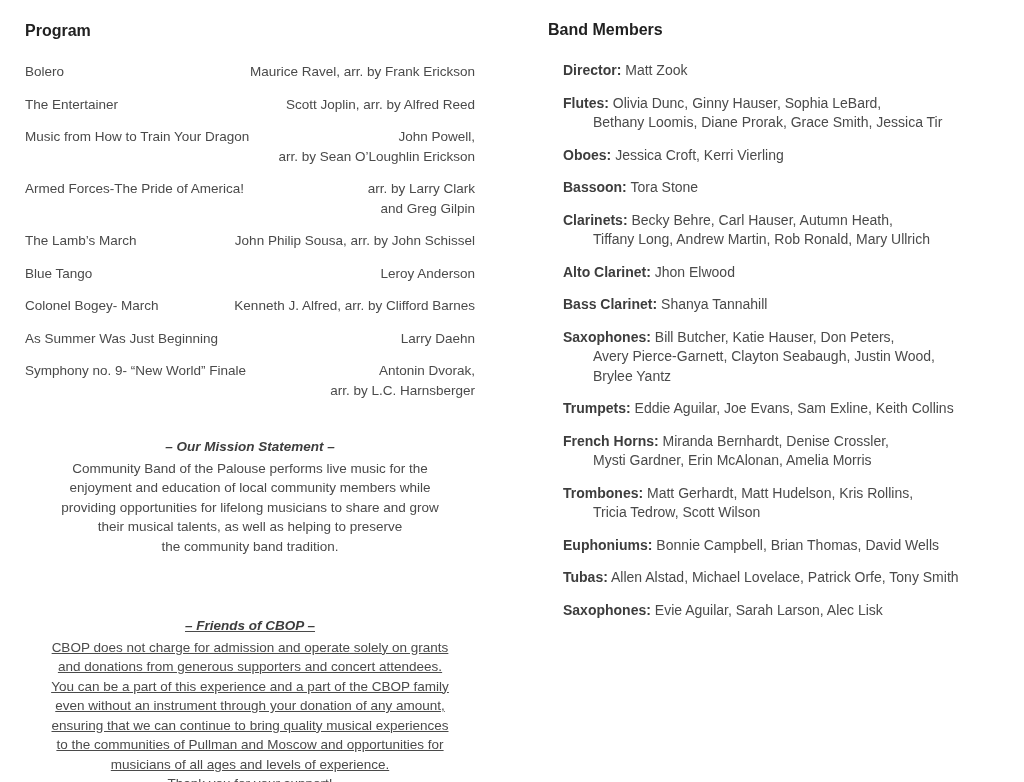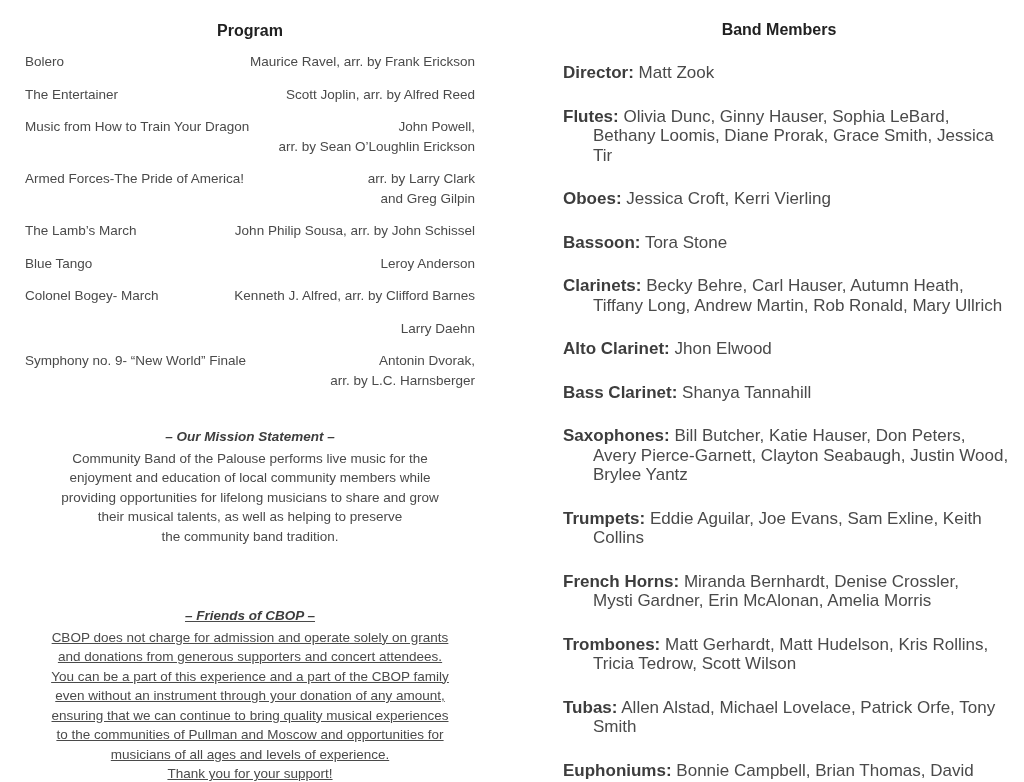--- a/index.html
+++ b/index.html
@@ -28,22 +28,21 @@
   .col-right {
     position: absolute;
     left: 548px;
     top: 21px;
     width: 462px;
   }
   h1.section-title {
     font-size: 16px;
     font-weight: bold;
     color: #212121;
-    margin-bottom: 12px;
-    text-align: center;
+    margin-bottom: 22px;
   }
   
   .program-row {
     display: flex;
     justify-content: space-between;
     align-items: flex-start;
     gap: 28px;
     font-size: 13.5px;
     line-height: 19.5px;
     margin-bottom: 13px;
@@ -65,27 +64,26 @@
   .center-heading {
     font-weight: bold;
     font-style: italic;
     color: #3d3d3d;
     margin-bottom: 2px;
   }
   .center-body { white-space: pre-line; }
   
   .band-list { margin-top: 0; }
   .member {
-    font-size: 17px;
+    font-size: 14px;
     line-height: 19.5px;
     margin-left: 15px;
     padding-left: 30px;
     text-indent: -30px;
     margin-bottom: 13px;
-    margin-top: 24px;
   }
   .member .lbl { font-weight: bold; color: #3d3d3d; }
   .member .names { white-space: pre-line; }
 </style>
 </head>
 <body>
 
 <div class="page">
 
   <div class="col-left">
@@ -115,20 +113,21 @@
     </div>
     <div class="program-row">
       <span class="piece">Blue Tango</span>
       <span class="composer">Leroy Anderson</span>
     </div>
     <div class="program-row">
       <span class="piece">Colonel Bogey- March</span>
       <span class="composer">Kenneth J. Alfred, arr. by Clifford Barnes</span>
     </div>
     <div class="program-row">
+      <span class="piece">As Summer Was Just Beginning</span>
       <span class="composer">Larry Daehn</span>
     </div>
     <div class="program-row">
       <span class="piece">Symphony no. 9- “New World” Finale</span>
       <span class="composer">Antonin Dvorak,
 arr. by L.C. Harnsberger</span>
     </div>
 
     <div class="center-block mission-block">
       <div class="center-heading">– Our Mission Statement –</div>
@@ -166,19 +165,19 @@
       <p class="member"><span class="lbl">Alto Clarinet:</span> <span class="names">Jhon Elwood</span></p>
       <p class="member"><span class="lbl">Bass Clarinet:</span> <span class="names">Shanya Tannahill</span></p>
       <p class="member"><span class="lbl">Saxophones:</span> <span class="names">Bill Butcher, Katie Hauser, Don Peters,
 Avery Pierce-Garnett, Clayton Seabaugh, Justin Wood,
 Brylee Yantz</span></p>
       <p class="member"><span class="lbl">Trumpets:</span> <span class="names">Eddie Aguilar, Joe Evans, Sam Exline, Keith Collins</span></p>
       <p class="member"><span class="lbl">French Horns:</span> <span class="names">Miranda Bernhardt, Denise Crossler,
 Mysti Gardner, Erin McAlonan, Amelia Morris</span></p>
       <p class="member"><span class="lbl">Trombones:</span> <span class="names">Matt Gerhardt, Matt Hudelson, Kris Rollins,
 Tricia Tedrow, Scott Wilson</span></p>
+      <p class="member"><span class="lbl">Euphoniums:</span> <span class="names">Bonnie Campbell, Brian Thomas, David Wells</span></p>
       <p class="member"><span class="lbl">Tubas:</span> <span class="names">Allen Alstad, Michael Lovelace, Patrick Orfe, Tony Smith</span></p>
-      <p class="member"><span class="lbl">Euphoniums:</span> <span class="names">Bonnie Campbell, Brian Thomas, David Wells</span></p>
       <p class="member"><span class="lbl">Saxophones:</span> <span class="names">Evie Aguilar, Sarah Larson, Alec Lisk</span></p>
     </div>
   </div>
 
 </div>
 
 </body></html>

